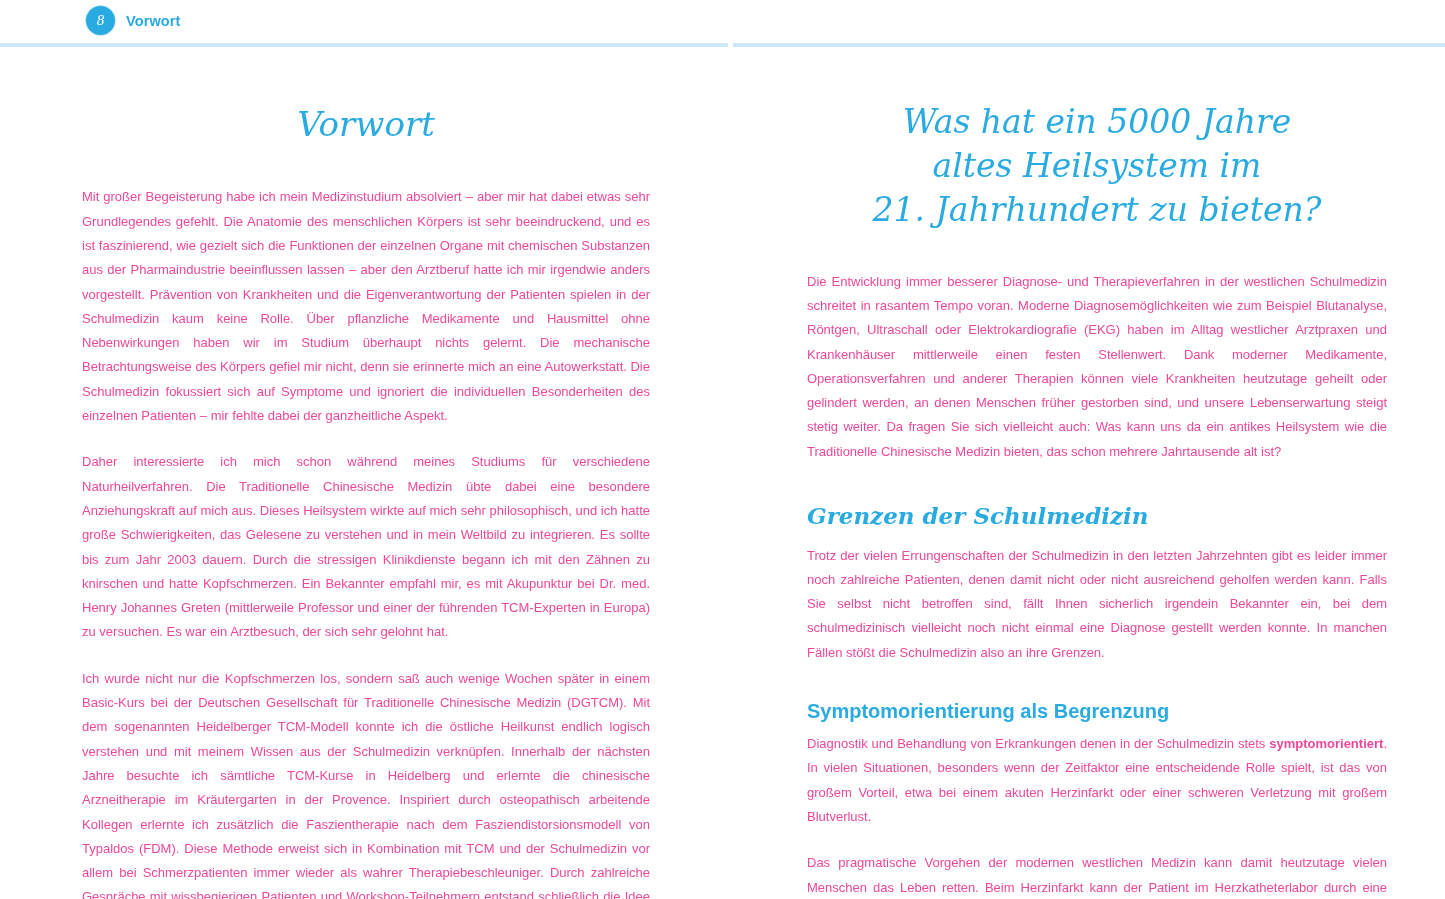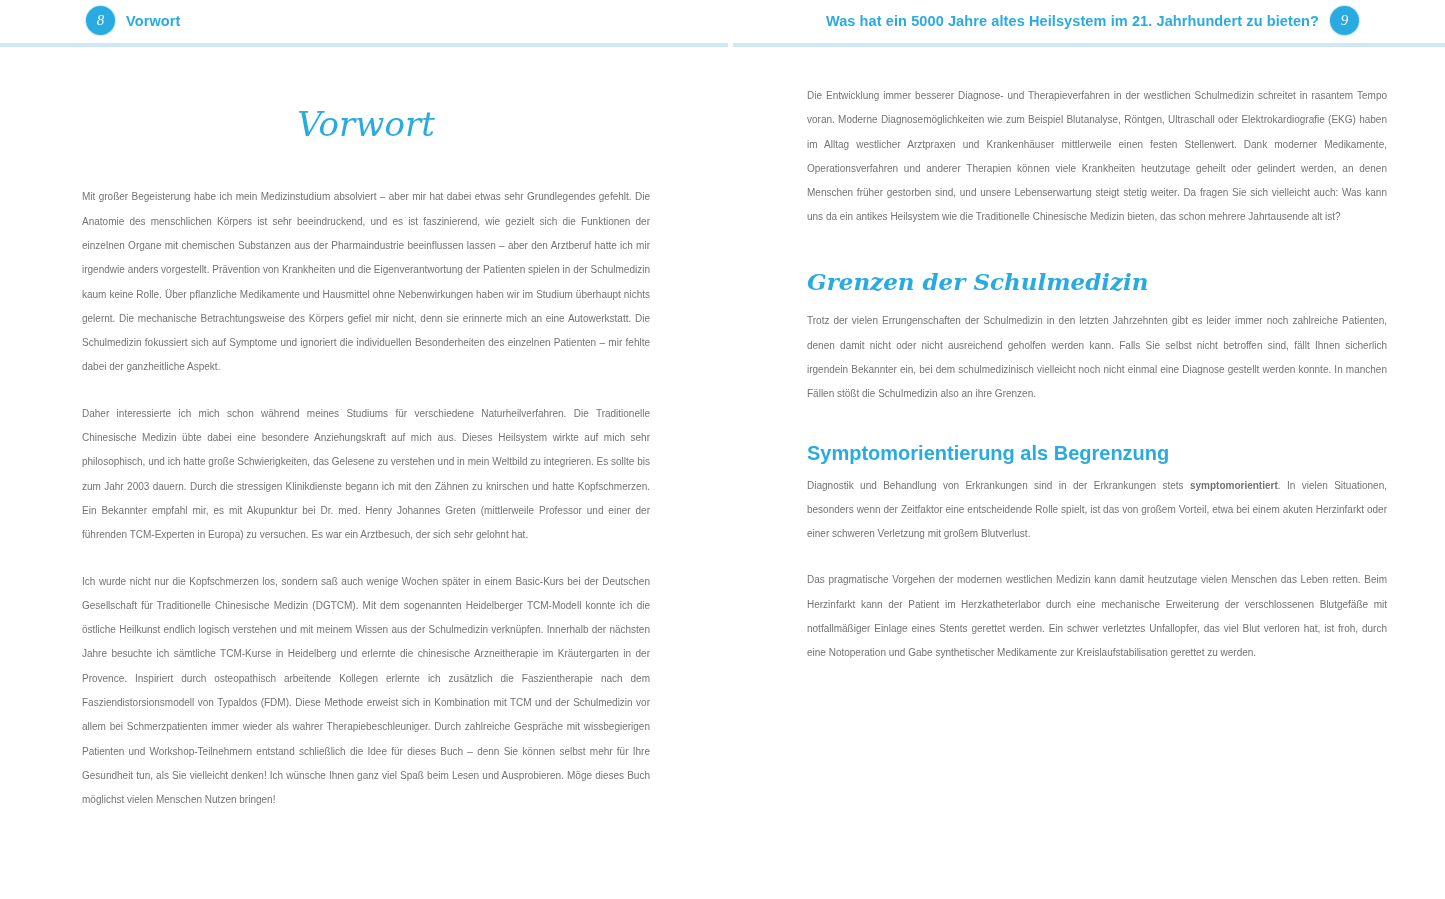--- a/index.html
+++ b/index.html
@@ -127,47 +127,43 @@
     color: #29ABE2;
     font-size: 20px;
     font-weight: 600;
     margin: 34px 0 9px 0;
     line-height: 1.2;
   }
 
   
   p.body {
     margin: 0 0 22px 0;
-    font-size: 10px;
+    font-size: 13px;
     line-height: 24.3px;
     text-align: justify;
     text-justify: inter-word;
-    color: #737373;
+    color: #ec4899;
     hyphens: none;
   }
   p.body.first { margin-top: 0; }
   b { font-weight: 700; }
 
   .pl-intro { margin-top: 42px; }
   .pr-intro { margin-top: 38px; }
 </style>
 </head>
 <body>
 
 <div class="header">
 
   <div class="hdr-left">
     <div class="pagenum">8</div>
     <div class="hdr-text">Vorwort</div>
   </div>
 
-  <div class="hdr-right">
-    <div class="hdr-text">Was hat ein 5000 Jahre altes Heilsystem im 21. Jahrhundert zu bieten?</div>
-    <div class="pagenum">9</div>
-  </div>
 
   <div class="rule rule-left"></div>
   <div class="rule rule-right"></div>
 </div>
 
 <div class="page page-left">
   <div class="col-left">
 
     <h1 class="script-title title-left">Vorwort</h1>
 
@@ -177,29 +173,34 @@
       <p class="body">Ich wurde nicht nur die Kopfschmerzen los, sondern saß auch wenige Wochen später in einem Basic-Kurs bei der Deutschen Gesellschaft für Traditionelle Chinesische Medizin (DGTCM). Mit dem sogenannten Heidelberger TCM-Modell konnte ich die östliche Heilkunst endlich logisch verstehen und mit meinem Wissen aus der Schulmedizin verknüpfen. Innerhalb der nächsten Jahre besuchte ich sämtliche TCM-Kurse in Heidelberg und erlernte die chinesische Arzneitherapie im Kräutergarten in der Provence. Inspiriert durch osteopathisch arbeitende Kollegen erlernte ich zusätzlich die Faszientherapie nach dem Fasziendistorsionsmodell von Typaldos (FDM). Diese Methode erweist sich in Kombination mit TCM und der Schulmedizin vor allem bei Schmerzpatienten immer wieder als wahrer Therapiebeschleuniger. Durch zahlreiche Gespräche mit wissbegierigen Patienten und Workshop-Teilnehmern entstand schließlich die Idee für dieses Buch – denn Sie können selbst mehr für Ihre Gesundheit tun, als Sie vielleicht denken! Ich wünsche Ihnen ganz viel Spaß beim Lesen und Ausprobieren. Möge dieses Buch möglichst vielen Menschen Nutzen bringen!</p>
 
     </div>
 
   </div>
 </div>
 
 <div class="page page-right">
   <div class="col-right">
 
+    <h1 class="script-title title-right">
+      <span class="tline">Was hat ein 5000 Jahre</span>
+      <span class="tline">altes Heilsystem im</span>
+      <span class="tline">21. Jahrhundert zu bieten?</span>
+    </h1>
 
     <div class="pr-intro">
       <p class="body first">Die Entwicklung immer besserer Diagnose- und Therapieverfahren in der westlichen Schulmedizin schreitet in rasantem Tempo voran. Moderne Diagnosemöglichkeiten wie zum Beispiel Blutanalyse, Röntgen, Ultraschall oder Elektrokardiografie (EKG) haben im Alltag westlicher Arztpraxen und Krankenhäuser mittlerweile einen festen Stellenwert. Dank moderner Medikamente, Operationsverfahren und anderer Therapien können viele Krankheiten heutzutage geheilt oder gelindert werden, an denen Menschen früher gestorben sind, und unsere Lebenserwartung steigt stetig weiter. Da fragen Sie sich vielleicht auch: Was kann uns da ein antikes Heilsystem wie die Traditionelle Chinesische Medizin bieten, das schon mehrere Jahrtausende alt ist?</p>
 
       <h2 class="section-title">Grenzen der Schulmedizin</h2>
 
       <p class="body">Trotz der vielen Errungenschaften der Schulmedizin in den letzten Jahrzehnten gibt es leider immer noch zahlreiche Patienten, denen damit nicht oder nicht ausreichend geholfen werden kann. Falls Sie selbst nicht betroffen sind, fällt Ihnen sicherlich irgendein Bekannter ein, bei dem schulmedizinisch vielleicht noch nicht einmal eine Diagnose gestellt werden konnte. In manchen Fällen stößt die Schulmedizin also an ihre Grenzen.</p>
 
       <h3 class="sub-title">Symptomorientierung als Begrenzung</h3>
 
-      <p class="body"><span>Diagnostik und Behandlung von Erkrankungen sind in der Erkrankungen stets </span><b>symptomorientiert</b><span>. In vielen Situationen, besonders wenn der Zeitfaktor eine entscheidende Rolle spielt, ist das von großem Vorteil, etwa bei einem akuten Herzinfarkt oder einer schweren Verletzung mit großem Blutverlust.</span></p>
+      <p class="body"><span>Diagnostik und Behandlung von Erkrankungen denen in der Schulmedizin stets </span><b>symptomorientiert</b><span>. In vielen Situationen, besonders wenn der Zeitfaktor eine entscheidende Rolle spielt, ist das von großem Vorteil, etwa bei einem akuten Herzinfarkt oder einer schweren Verletzung mit großem Blutverlust.</span></p>
 
       <p class="body">Das pragmatische Vorgehen der modernen westlichen Medizin kann damit heutzutage vielen Menschen das Leben retten. Beim Herzinfarkt kann der Patient im Herzkatheterlabor durch eine mechanische Erweiterung der verschlossenen Blutgefäße mit notfallmäßiger Einlage eines Stents gerettet werden. Ein schwer verletztes Unfallopfer, das viel Blut verloren hat, ist froh, durch eine Notoperation und Gabe synthetischer Medikamente zur Kreislaufstabilisation gerettet zu werden.</p>
     </div>
 
   </div>
 </div>
 
 </body></html>

